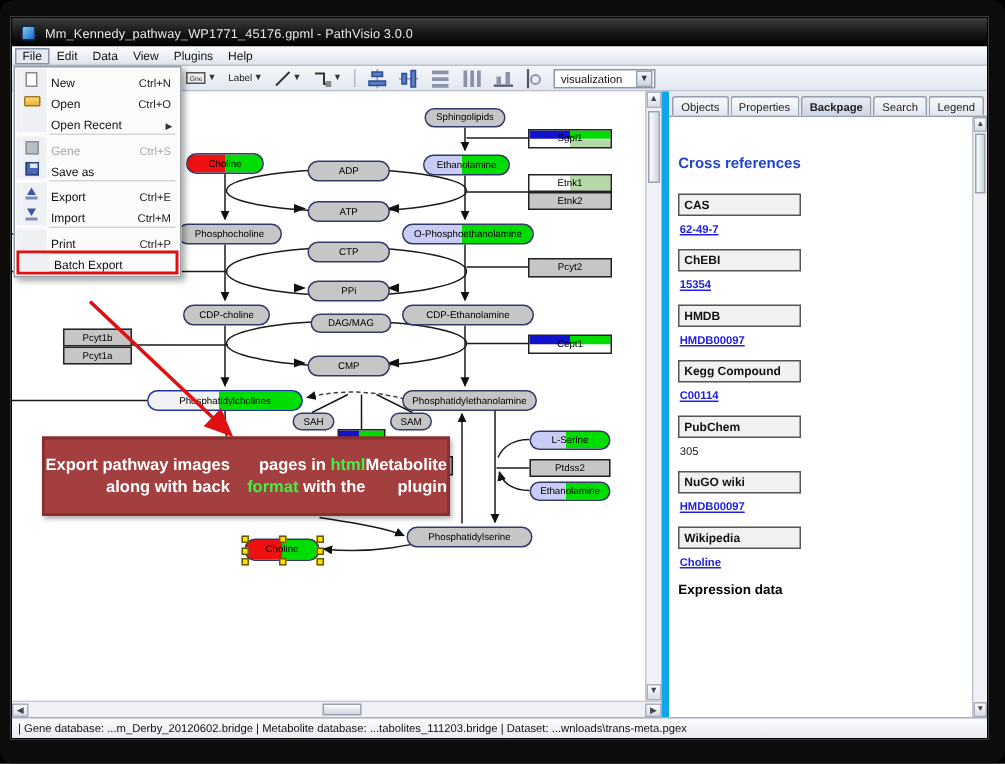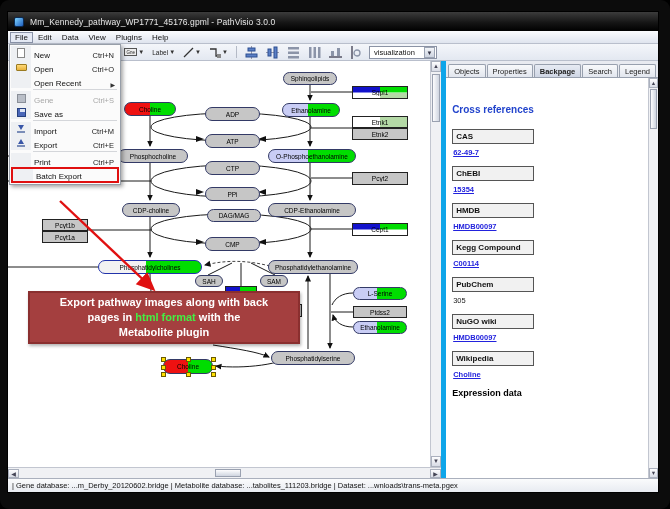--- a/index.html
+++ b/index.html
@@ -119,21 +119,21 @@
       background-image:linear-gradient(90deg,#1212cc 0 50%,#00dd00 50% 100%),linear-gradient(90deg,#ffffff 0 50%,#b4d9a6 50% 100%);
       background-size:100% 50%,100% 50%; background-position:0 0,0 100%; background-repeat:no-repeat; }
   .rect-quad-cept1 { border:1px solid #222;
       background-image:linear-gradient(90deg,#1212cc 0 50%,#00dd00 50% 100%),linear-gradient(#ffffff,#ffffff);
       background-size:100% 50%,100% 50%; background-position:0 0,0 100%; background-repeat:no-repeat; }
   .handle { position:absolute; width:5px; height:5px; background:#ffe000; border:1px solid #6a5a00; z-index:5; }
 
   
   .callout { position:absolute; left:20px; top:230px; width:272px; height:53px; z-index:45;
              background:#a43f3f; border:2px solid #8a2f2f; box-shadow:1px 2px 3px rgba(0,0,0,.3);
-             display:flex; flex-direction:column; align-items:center; justify-content:center;
+             display:flex; flex-direction:row; align-items:center; justify-content:center;
              color:#fff; font-weight:bold; font-size:11px; line-height:15px; text-align:right; }
   .callout .hl { color:#44ee44; }
 
   .arrow-svg { position:absolute; left:0; top:0; z-index:50; pointer-events:none; }
 </style>
 </head>
 <body>
 
 <div class="screen">
   <div class="window">
@@ -492,31 +492,31 @@
       <div class="fm-item">
         <span class="fm-gutter">
             <i class="ic-saveas"></i>
           </span>
         <span class="fm-label">Save as</span>
         <span class="fm-short"></span>
       </div>
       <div class="fm-sep"></div>
       <div class="fm-item">
         <span class="fm-gutter">
+            <i class="ic-export"></i>
+          </span>
+        <span class="fm-label">Export</span>
+        <span class="fm-short">Ctrl+E</span>
+      </div>
+      <div class="fm-item">
+        <span class="fm-gutter">
             <i class="ic-import"></i>
           </span>
         <span class="fm-label">Import</span>
         <span class="fm-short">Ctrl+M</span>
-      </div>
-      <div class="fm-item">
-        <span class="fm-gutter">
-            <i class="ic-export"></i>
-          </span>
-        <span class="fm-label">Export</span>
-        <span class="fm-short">Ctrl+E</span>
       </div>
       <div class="fm-sep"></div>
       <div class="fm-item">
         <span class="fm-gutter"></span>
         <span class="fm-label">Print</span>
         <span class="fm-short">Ctrl+P</span>
       </div>
       <div class="fm-item highlighted">
         <span class="fm-gutter"></span>
         <span class="fm-label">Batch Export</span>

